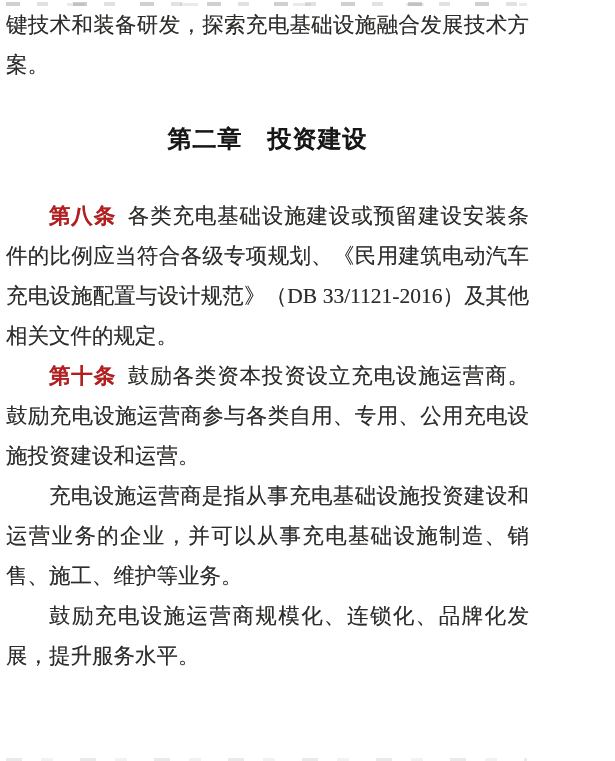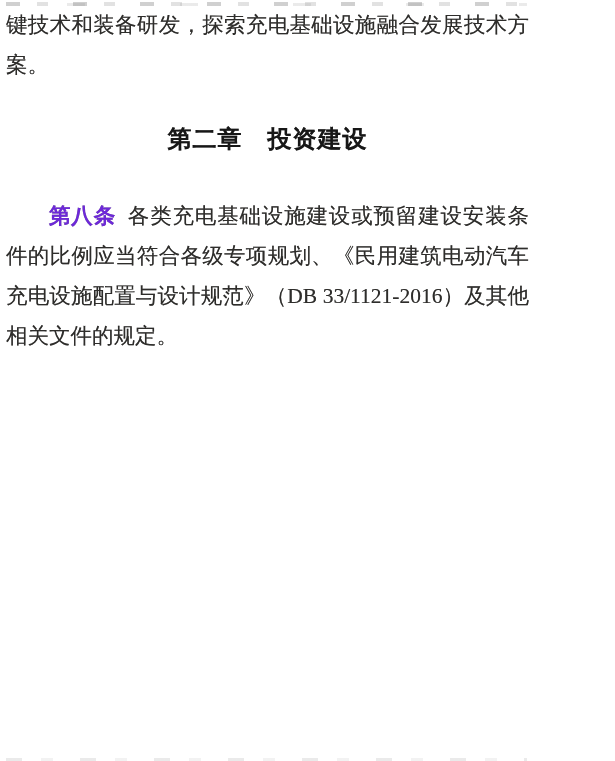--- a/index.html
+++ b/index.html
@@ -39,21 +39,21 @@
     text-shadow: 0 0 0.5px rgba(20,20,20,0.6);
   }
 
   .body-block { margin-top: 37px; }
 
   .para { text-indent: 2em; }
 
   .article-label {
     font-family: "Liberation Sans", "DejaVu Sans", sans-serif;
     font-weight: 700;
-    color: #6d28d9;
+    color: #b91c1c;
     padding-right: 0.55em;
   }
   .article-label:empty { display: none; }
 
   
   .artifact {
     position: absolute;
     left: 6px;
     right: 6px;
     pointer-events: none;
@@ -93,21 +93,24 @@
 
   <p class="cont-line">键技术和装备研发，探索充电基础设施融合发展技术方案。</p>
 
   <h2 class="chapter">第二章　投资建设</h2>
 
   <div class="body-block">
 
     <p class="para"><span class="article-label">第八条</span><span>各类充电基础设施建设或预留建设安装条件的比例应当符合各级专项规划、《民用建筑电动汽车充电设施配置与设计规范》（DB 33/1121-2016）及其他相关文件的规定。</span></p>
 
 
+    <p class="para"><span class="article-label">第十条</span><span>鼓励各类资本投资设立充电设施运营商。鼓励充电设施运营商参与各类自用、专用、公用充电设施投资建设和运营。</span></p>
 
+    <p class="para"><span>充电设施运营商是指从事充电基础设施投资建设和运营业务的企业，并可以从事充电基础设施制造、销售、施工、维护等业务。</span></p>
 
+    <p class="para"><span>鼓励充电设施运营商规模化、连锁化、品牌化发展，提升服务水平。</span></p>
 
 
   </div>
 
   <div class="artifact artifact-bottom"></div>
 
 </div>
 
 </body></html>

